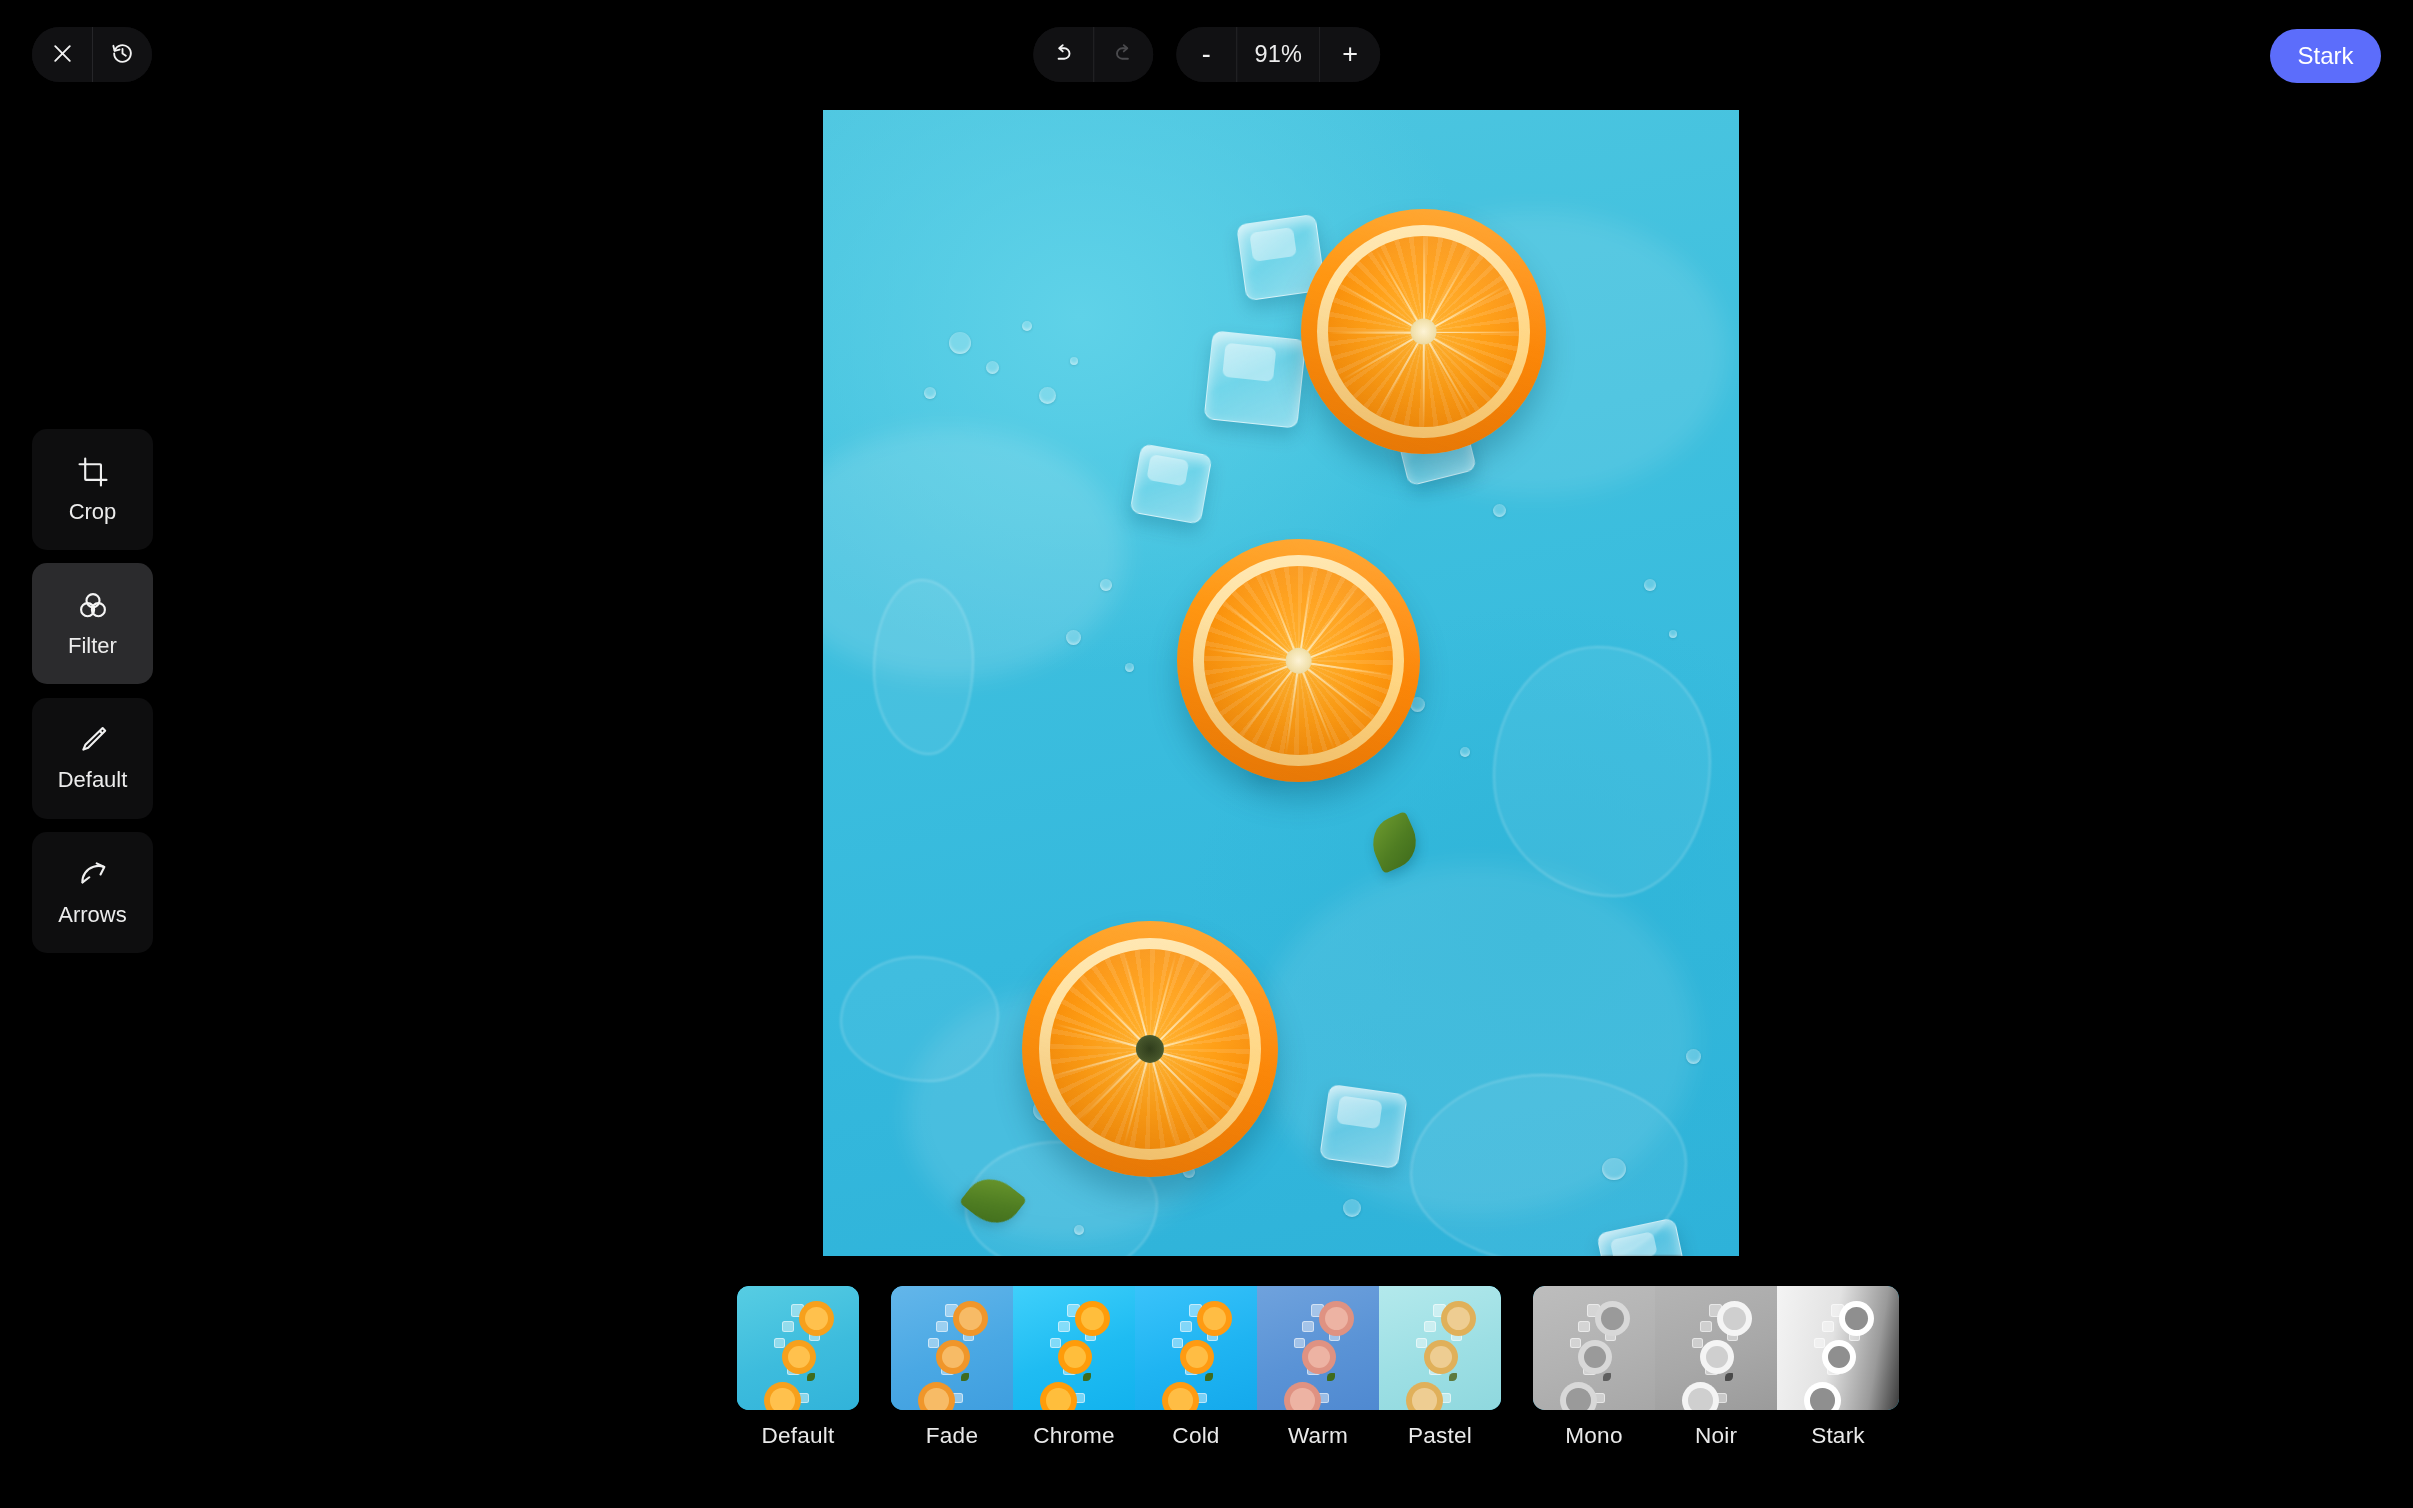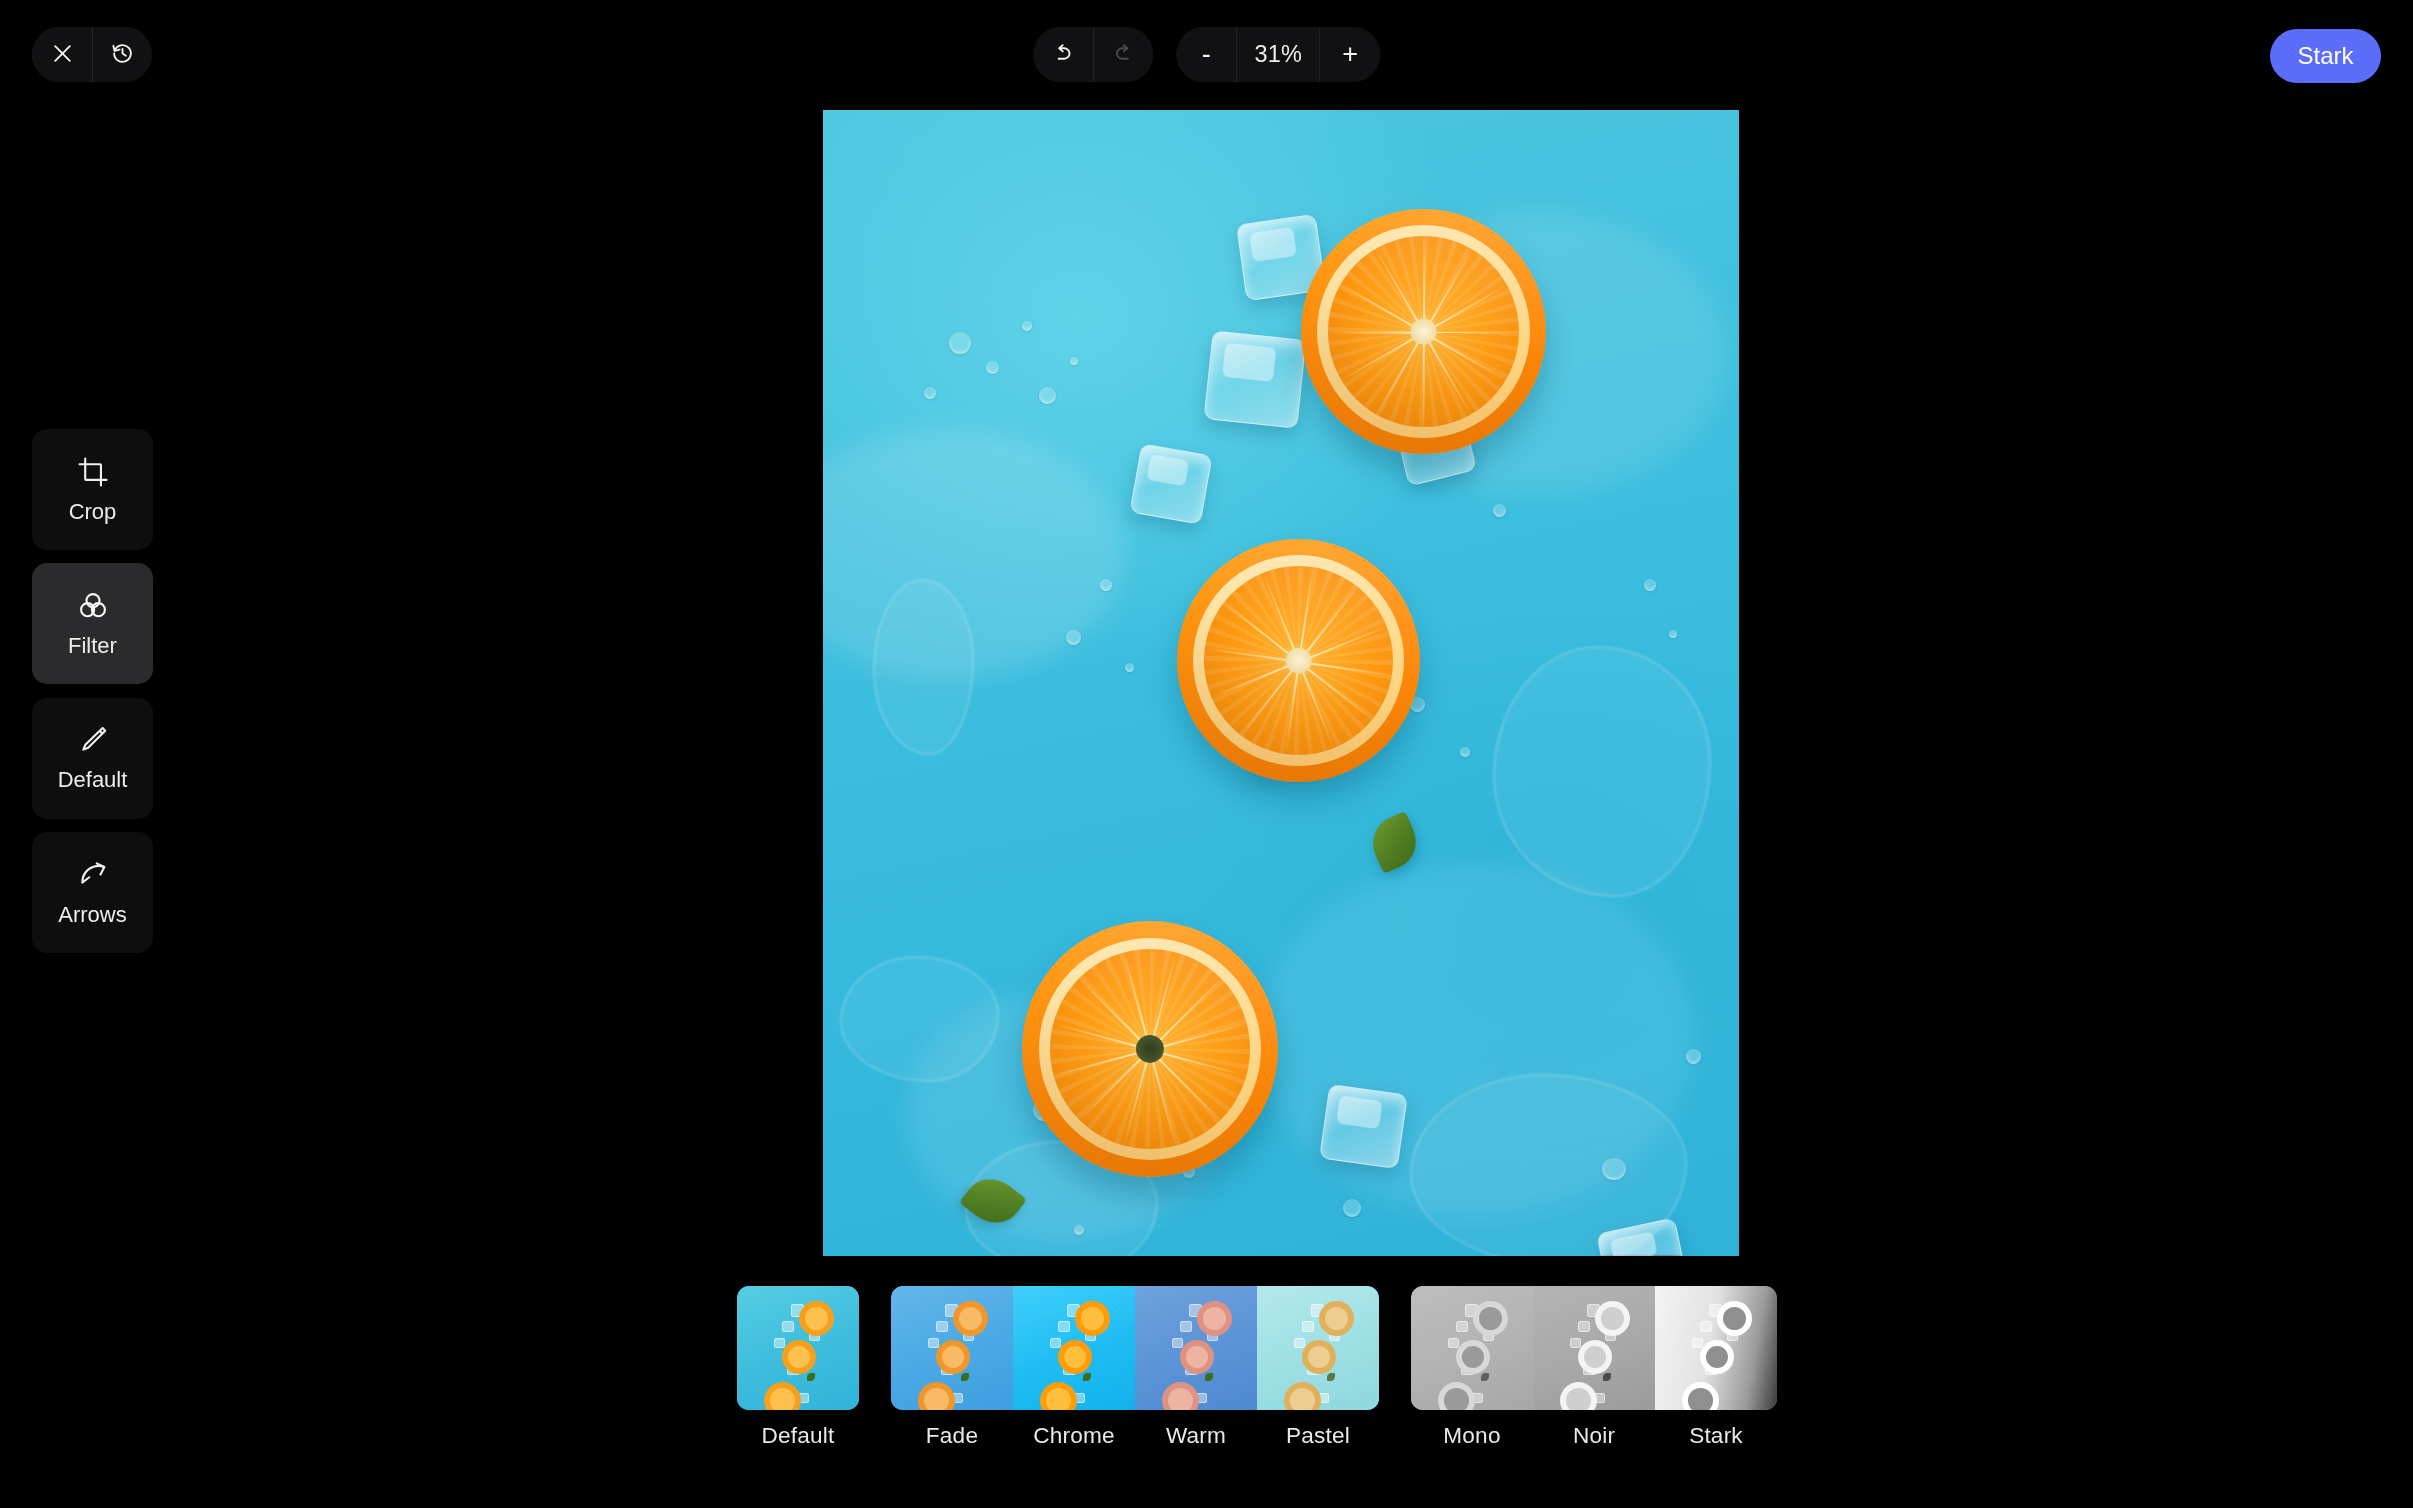--- a/index.html
+++ b/index.html
@@ -227,21 +227,21 @@
             <svg width="25" height="25" viewBox="0 0 24 24" fill="none" stroke="currentColor" stroke-width="1.8" stroke-linecap="round" stroke-linejoin="round">
               <path d="M14.5 7 H10.5 a5 5 0 0 0 0 10 H16"></path>
               <path d="M12 4 L15.4 7 L12 10"></path>
             </svg>
           </span>
         </button>
       </div>
 
       <div class="pill">
         <button class="pill-btn" style="font-size:27px;">-</button>
-        <div class="pill-label">31%</div>
+        <div class="pill-label">91%</div>
         <button class="pill-btn" style="font-size:27px;">+</button>
       </div>
     </div>
 
     <button class="save-btn">Stark</button>
   </div>
 
   <div class="rail">
 
     <button class="tool">
@@ -480,20 +480,45 @@
             <div class="mo" style="left:27px; top:96px; width:37px; height:37px; background:#ff9c0a;">
               <i style="background:#ffbe3c"></i>
               </div>
             <div class="mleaf" style="left:70px; top:87px; width:7.5px; height:7.5px;"></div>
 
           </div>
         </div>
         <div class="fcap">Chrome</div>
       </div>
 
+      <div class="fitem">
+        <div class="fthumb">
+          <div class="mini">
+            <div class="mbg" style="background:linear-gradient(160deg,#3ac3fa,#1fb4f2 55%,#14a9ec)"></div>
+            <div class="mice" style="left:54px; top:18.4px; width:13.4px; height:12.6px;"></div>
+            <div class="mice" style="left:45px; top:35px; width:11.7px; height:11px;"></div>
+            <div class="mice" style="left:72px; top:45px; width:11px; height:10px;"></div>
+            <div class="mice" style="left:37px; top:52px; width:11px; height:10px;"></div>
+            <div class="mice" style="left:50px; top:77px; width:12.6px; height:11.7px;"></div>
+            <div class="mice" style="left:60px; top:107px; width:11.7px; height:10px;"></div>
+            <div class="mo" style="left:62px; top:15px; width:35px; height:35px; background:#ff9b12;">
+              <i style="background:#ffbd44"></i>
+              </div>
+            <div class="mo" style="left:45px; top:54px; width:34px; height:34px; background:#ff9b12;">
+              <i style="background:#ffbd44"></i>
+              </div>
+            <div class="mo" style="left:27px; top:96px; width:37px; height:37px; background:#ff9b12;">
+              <i style="background:#ffbd44"></i>
+              </div>
+            <div class="mleaf" style="left:70px; top:87px; width:7.5px; height:7.5px;"></div>
+
+          </div>
+        </div>
+        <div class="fcap">Cold</div>
+      </div>
 
       <div class="fitem">
         <div class="fthumb">
           <div class="mini">
             <div class="mbg" style="background:linear-gradient(160deg,#6fa2dd,#5a93d6 55%,#4f89d1)"></div>
             <div class="mice" style="left:54px; top:18.4px; width:13.4px; height:12.6px;"></div>
             <div class="mice" style="left:45px; top:35px; width:11.7px; height:11px;"></div>
             <div class="mice" style="left:72px; top:45px; width:11px; height:10px;"></div>
             <div class="mice" style="left:37px; top:52px; width:11px; height:10px;"></div>
             <div class="mice" style="left:50px; top:77px; width:12.6px; height:11.7px;"></div>

